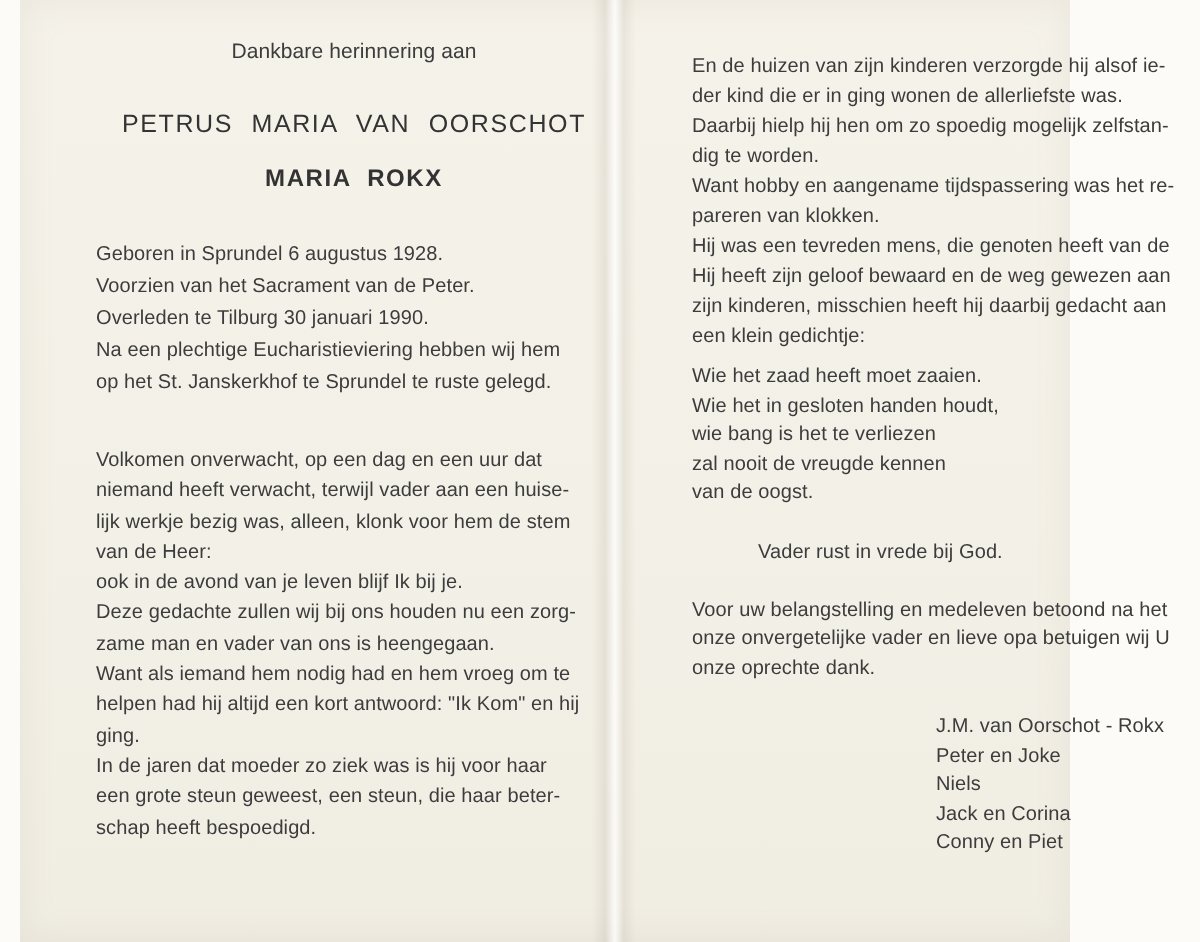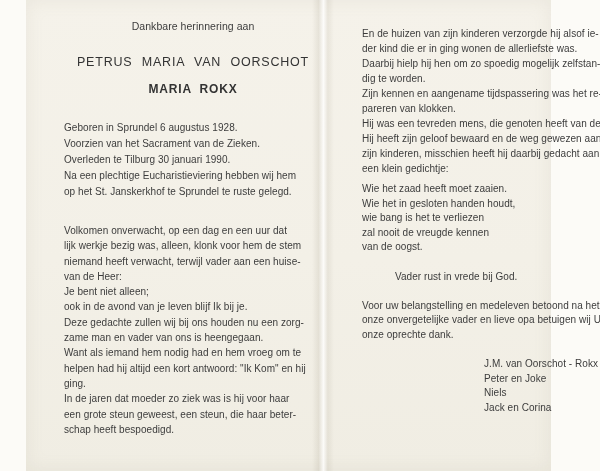--- a/index.html
+++ b/index.html
@@ -12,21 +12,21 @@
     overflow: hidden;
   }
   .scan {
     position: relative;
     width: 600px;
     height: 471px;
     background: #fcfbf7;
   }
   .card {
     position: absolute;
-    left: 26px;
+    left: 10px;
     top: 0;
     width: 525px;
     height: 471px;
     background: linear-gradient(180deg, #f5f2ea 0%, #f3f0e7 55%, #f0ede3 100%);
     box-shadow: inset 0 0 18px rgba(160,150,125,0.12);
   }
   .fold {
     position: absolute;
     left: 286px;
     top: 0;
@@ -118,51 +118,50 @@
   <div class="card">
     <div class="fold"></div>
 
     <div class="page page-left">
       <div class="header intro line">Dankbare herinnering aan</div>
       <div class="header deceased-name line">PETRUS MARIA VAN OORSCHOT</div>
       <div class="header spouse-name line">MARIA ROKX</div>
 
       <div class="life-events">
           <div class="line">Geboren in Sprundel 6 augustus 1928.</div>
-          <div class="line">Voorzien van het Sacrament  van de Zieken.</div>
+          <div class="line">Voorzien van het Sacrament  van de Peter.</div>
           <div class="line">Overleden te Tilburg 30 januari 1990.</div>
           <div class="line">Na een plechtige Eucharistieviering hebben wij hem</div>
           <div class="line">op het St. Janskerkhof te Sprundel te ruste gelegd.</div>
         </div>
 
       <div class="memorial-text">
           <div class="line">Volkomen onverwacht, op een dag en een uur dat</div>
+          <div class="line">niemand heeft verwacht, terwijl vader aan een huise-</div>
           <div class="line">lijk werkje bezig was, alleen, klonk voor hem de stem</div>
-          <div class="line">niemand heeft verwacht, terwijl vader aan een huise-</div>
           <div class="line">van de Heer:</div>
-          <div class="line">Je bent niet alleen;</div>
           <div class="line">ook in de avond van je leven blijf Ik bij je.</div>
           <div class="line">Deze gedachte zullen wij bij ons houden nu een zorg-</div>
           <div class="line">zame man en vader van ons is heengegaan.</div>
           <div class="line">Want als iemand hem nodig had en hem vroeg om te</div>
           <div class="line">helpen had hij altijd een kort antwoord: "Ik Kom" en hij</div>
           <div class="line">ging.</div>
           <div class="line">In de jaren dat moeder zo ziek was is hij voor haar</div>
           <div class="line">een grote steun geweest, een steun, die haar beter-</div>
           <div class="line">schap heeft bespoedigd.</div>
         </div>
     </div>
 
     <div class="page page-right">
       <div class="story-text">
           <div class="line">En de huizen van zijn kinderen verzorgde hij alsof ie-</div>
           <div class="line">der kind die er in ging wonen de allerliefste was.</div>
           <div class="line">Daarbij hielp hij hen om zo spoedig mogelijk zelfstan-</div>
           <div class="line">dig te worden.</div>
-          <div class="line">Zijn kennen en aangename tijdspassering was het re-</div>
+          <div class="line">Want hobby en aangename tijdspassering was het re-</div>
           <div class="line">pareren van klokken.</div>
           <div class="line">Hij was een tevreden mens, die genoten heeft van de</div>
           <div class="line">Hij heeft zijn geloof bewaard en de weg gewezen aan</div>
           <div class="line">zijn kinderen, misschien heeft hij daarbij gedacht aan</div>
           <div class="line">een klein gedichtje:</div>
         </div>
 
       <div class="poem">
           <div class="line">Wie het zaad heeft moet zaaien.</div>
           <div class="line">Wie het in gesloten handen houdt,</div>
@@ -177,16 +176,17 @@
           <div class="line">Voor uw belangstelling en medeleven betoond na het</div>
           <div class="line">onze onvergetelijke vader en lieve opa betuigen wij U</div>
           <div class="line">onze oprechte dank.</div>
         </div>
 
       <div class="signatures">
           <div class="line">J.M. van Oorschot - Rokx</div>
           <div class="line">Peter en Joke</div>
           <div class="line">Niels</div>
           <div class="line">Jack en Corina</div>
+          <div class="line">Conny en Piet</div>
         </div>
     </div>
   </div>
 </div>
 
 </body></html>

